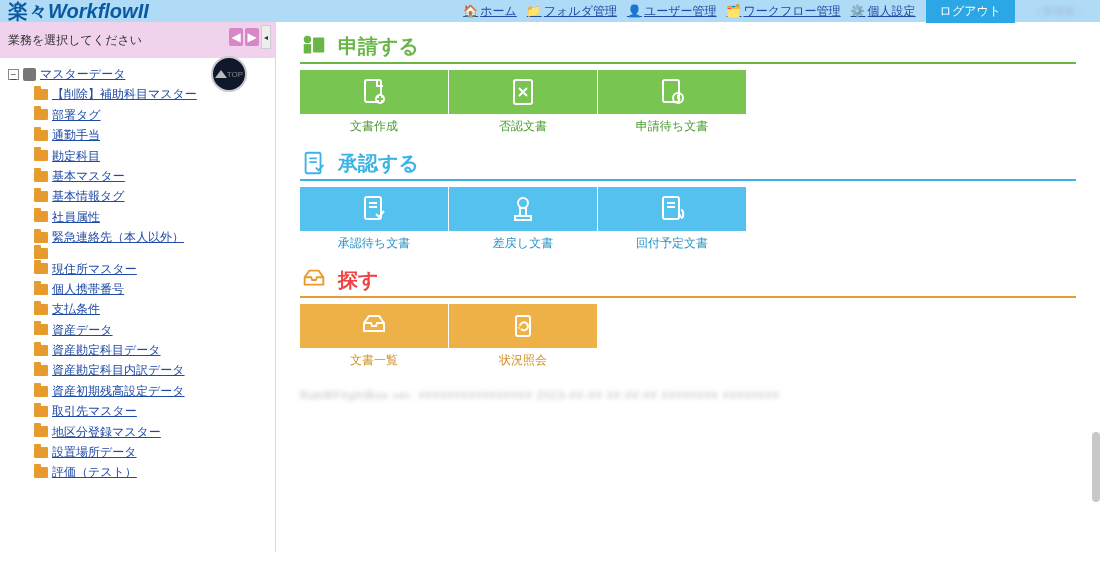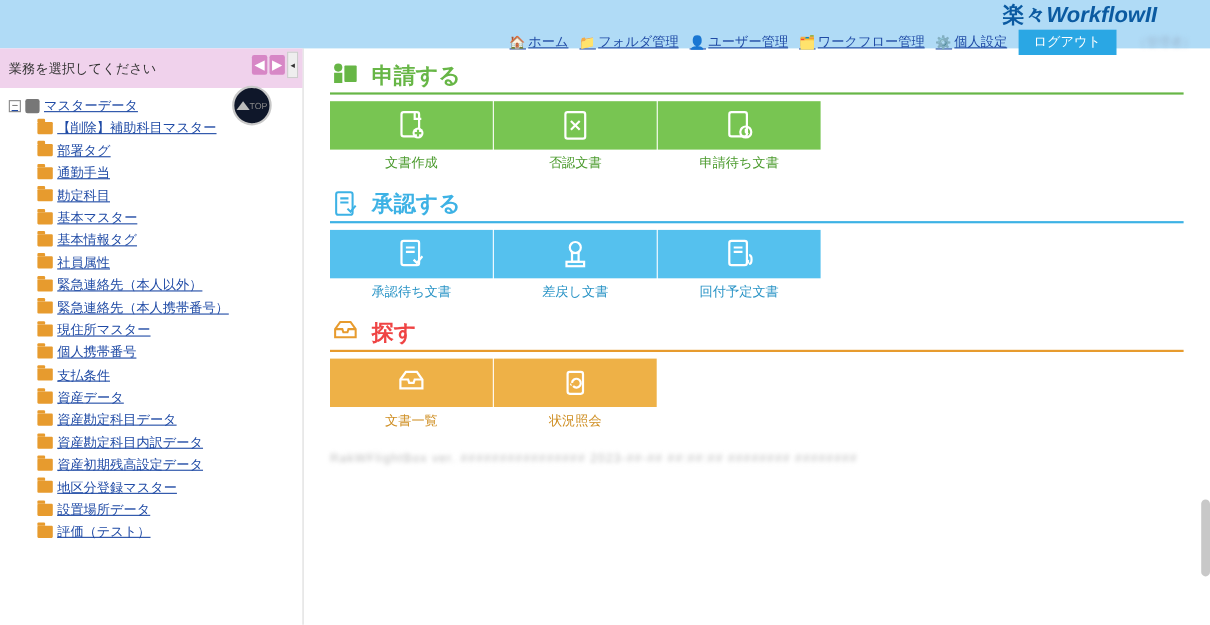--- a/index.html
+++ b/index.html
@@ -1,19 +1,19 @@
 <!DOCTYPE html>
 <html><head>
 <meta charset="utf-8">
 <style>
 * { box-sizing: border-box; margin: 0; padding: 0; }
 body { font-family: "Meiryo","Hiragino Kaku Gothic Pro",sans-serif; font-size: 12px; color: #333; background: #fff; width: 1100px; height: 568px; overflow: hidden; }
 
 
-.header { height: 44px; background: #b0dbf6; display: flex; align-items: flex-end; padding: 0 8px; flex-direction: column; }
+.header { height: 22px; background: #b0dbf6; display: flex; align-items: center; padding: 0 8px; }
 .logo { font-size: 20px; font-weight: 900; font-style: italic; color: #0b5aa1; margin-right: 40px; white-space: nowrap; }
 .logo .raku { font-style: normal; }
 .nav { display: flex; align-items: center; gap: 10px; margin-left: auto; }
 .nav-item { color: #1f4aa5; font-size: 12px; text-decoration: underline; cursor: pointer; display: flex; align-items: center; gap: 3px; }
 .nav-item .nico { width: 14px; height: 14px; display: inline-block; }
 .logout-btn { background: #2aa7e4; color: #fff; padding: 3px 14px; font-size: 12px; border: none; cursor: pointer; }
 .user-name { color: #9dbad3; font-size: 11px; filter: blur(2px); padding: 0 6px; }
 
 
 .body { display: flex; height: calc(568px - 38px); }
@@ -144,21 +144,20 @@
           <div class="tree-item">
             <span class="fico"></span>
             <span>社員属性</span>
           </div>
           <div class="tree-item">
             <span class="fico"></span>
             <span>緊急連絡先（本人以外）</span>
           </div>
           <div class="tree-item">
             <span class="fico"></span>
-            <span>緊急連絡先（本人携帯番号）</span>
           </div>
           <div class="tree-item">
             <span class="fico"></span>
             <span>現住所マスター</span>
           </div>
           <div class="tree-item">
             <span class="fico"></span>
             <span>個人携帯番号</span>
           </div>
           <div class="tree-item">
@@ -173,20 +172,24 @@
             <span class="fico"></span>
             <span>資産勘定科目データ</span>
           </div>
           <div class="tree-item">
             <span class="fico"></span>
             <span>資産勘定科目内訳データ</span>
           </div>
           <div class="tree-item">
             <span class="fico"></span>
             <span>資産初期残高設定データ</span>
+          </div>
+          <div class="tree-item">
+            <span class="fico"></span>
+            <span>取引先マスター</span>
           </div>
           <div class="tree-item">
             <span class="fico"></span>
             <span>地区分登録マスター</span>
           </div>
           <div class="tree-item">
             <span class="fico"></span>
             <span>設置場所データ</span>
           </div>
           <div class="tree-item">

